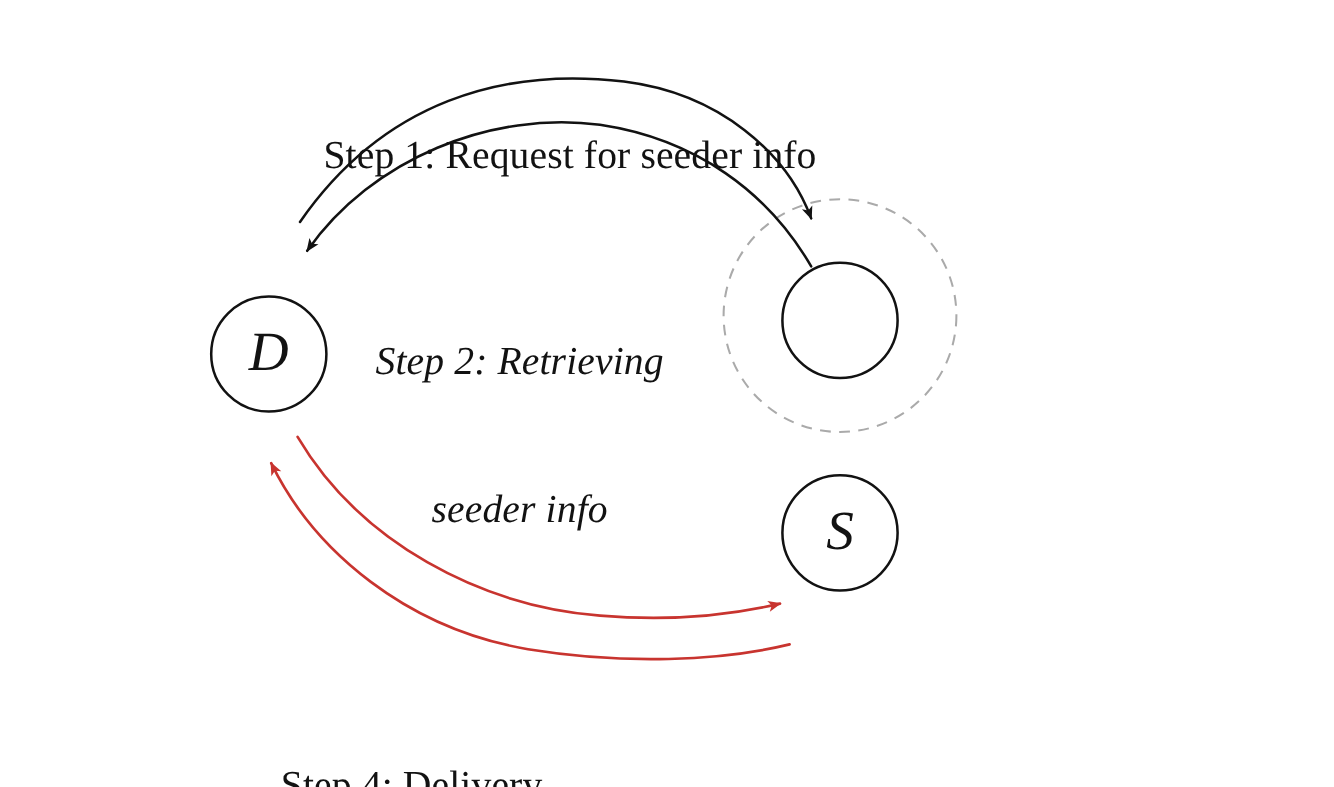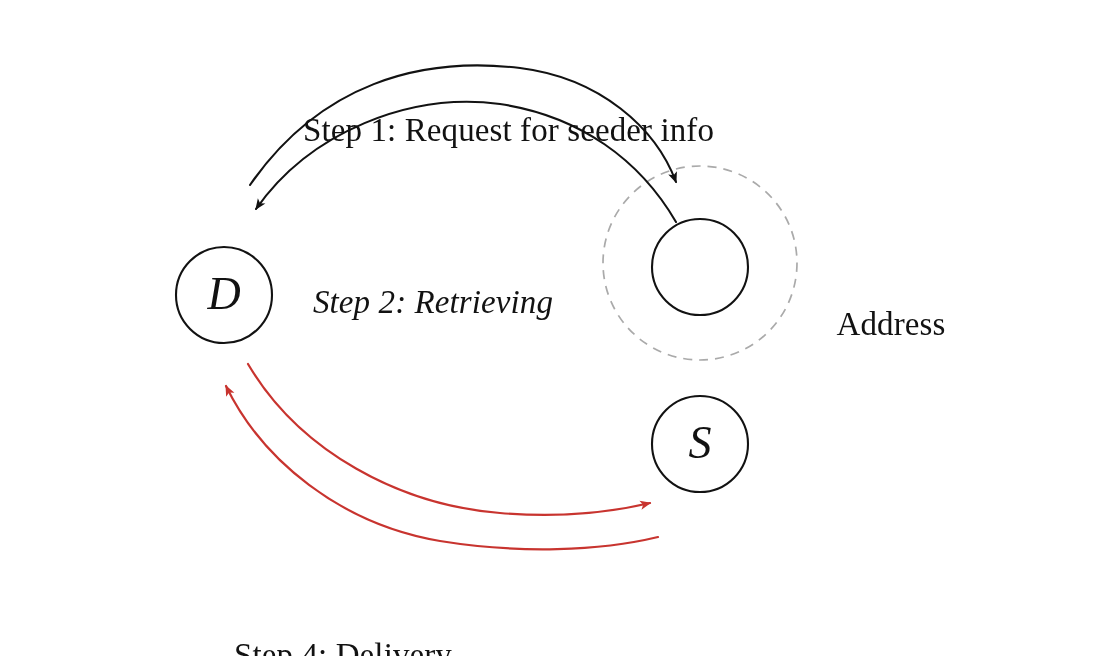--- a/index.html
+++ b/index.html
@@ -36,21 +36,21 @@
     position: absolute;
     font-family: "Liberation Serif", "DejaVu Serif", serif;
     font-size: 33px;
     line-height: 1.24;
     color: #121212;
     text-align: center;
     white-space: pre;
     letter-spacing: 0.1px;
   }
   .lbl span { display: block; }
-  #label-step1 { left: 236px; top: 28px; width: 478px; text-align: right; }
+  #label-step1 { left: 236px; top: 28px; width: 478px; }
   #label-step2 { left: 288px; top: 200px; width: 290px; font-style: italic; }
   #label-step3 { left: 360px; top: 390px; width: 254px; }
   #label-step4 { left: 208px; top: 553px; width: 270px; }
   #label-chunk-address { left: 822px; top: 222px; width: 138px; }
 </style>
 </head>
 <body>
 
 <div id="canvas">
 
@@ -82,27 +82,27 @@
 
     <path d="M 658,537 C 600,551 520,554 440,541 C 340,524 262,460 226,386" fill="none" stroke="#c8342f" stroke-width="2.2" stroke-linecap="round" marker-end="url(#ah-red)"></path>
   </svg>
 
   <div class="lbl" id="label-step1">
     <span>Step 1: Request for seeder info</span>
   </div>
 
   <div class="lbl" id="label-step2">
     <span>Step 2: Retrieving</span>
+    <span>seeder info</span>
   </div>
 
   <div class="lbl" id="label-step3">
   </div>
 
   <div class="lbl" id="label-step4">
     <span>Step 4: Delivery</span>
     
   </div>
 
   <div class="lbl" id="label-chunk-address">
-    <span>Address</span>
   </div>
 
 </div>
 
 </body></html>

